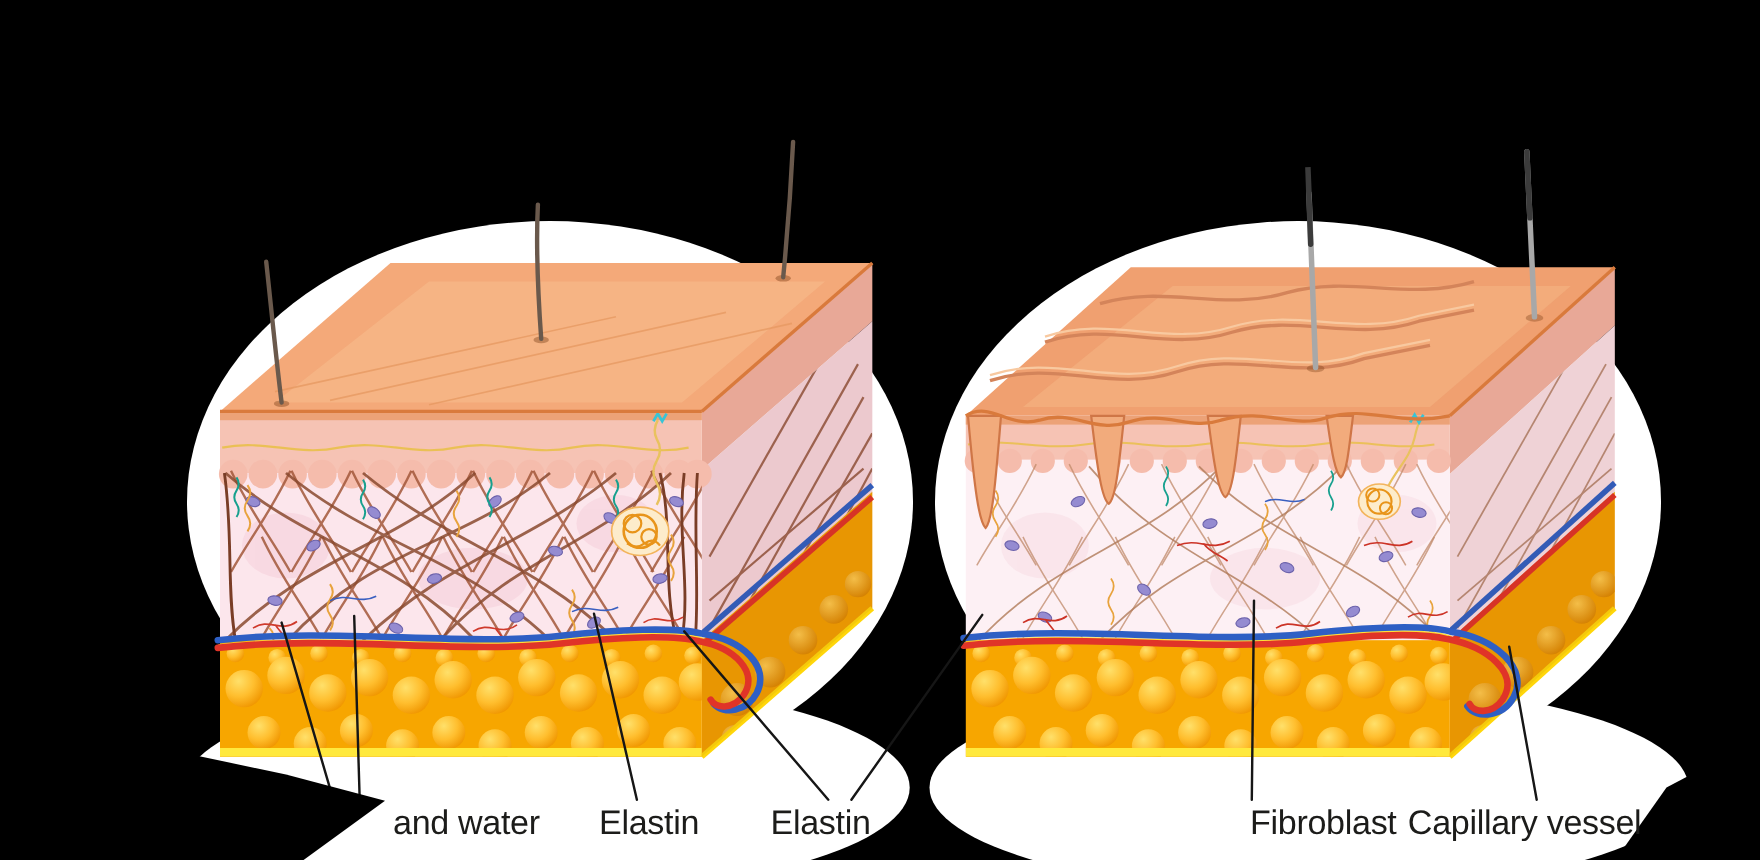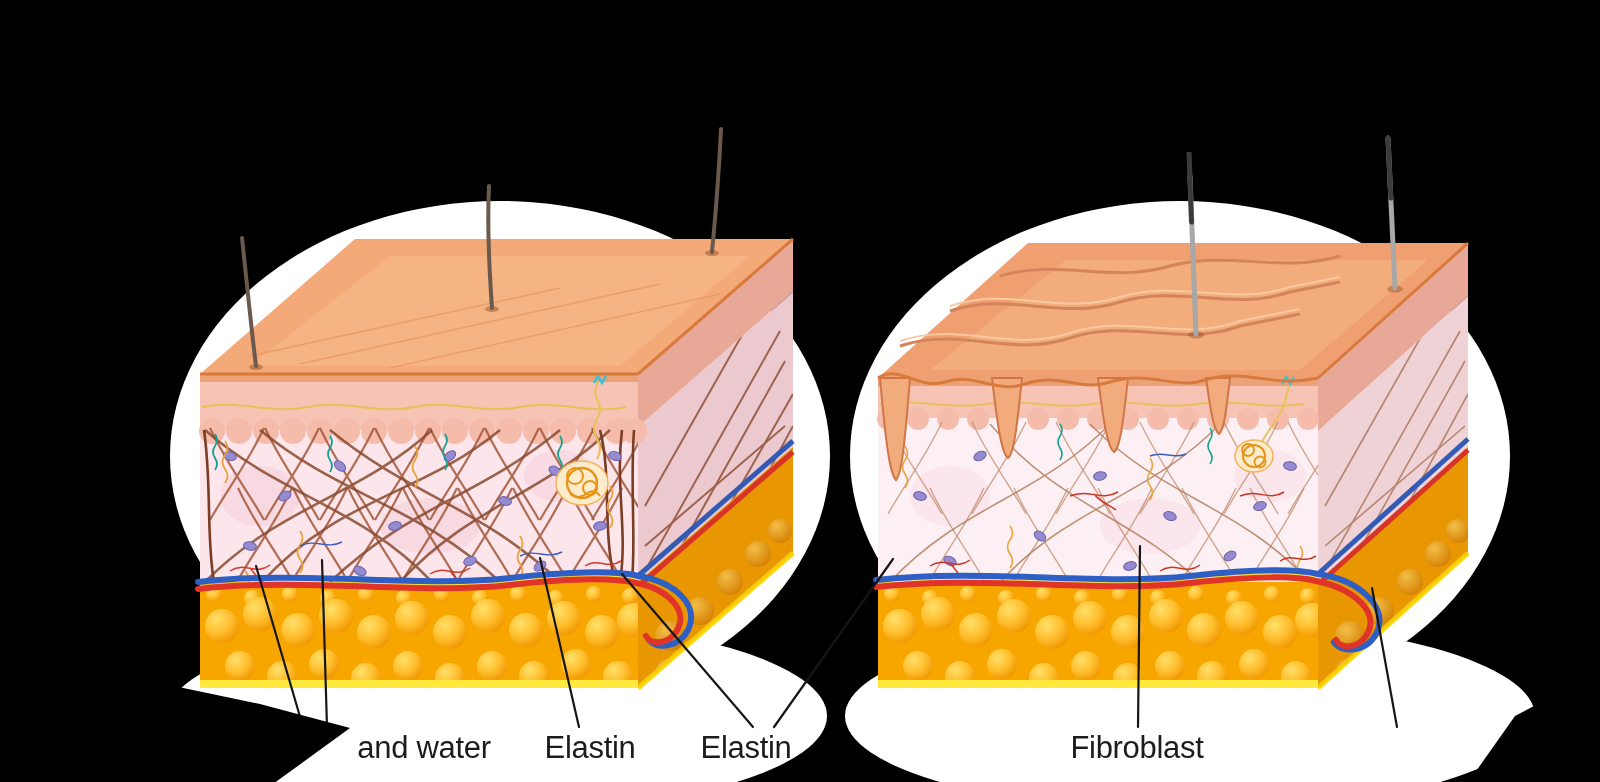--- a/index.html
+++ b/index.html
@@ -458,14 +458,15 @@
 
   <g fill="#000000">
     <polygon points="150,655 260,678 350,702 240,782 150,782"></polygon>
     <polygon points="1515,690 1600,645 1600,782 1450,782"></polygon>
   </g>
 </svg>
 
 <div class="label" style="left:424px">and water</div>
 <div class="label" style="left:590px">Elastin</div>
 <div class="label" style="left:746px">Elastin</div>
-<div class="label" style="left:1137px">Fibroblast</div>
+<div class="label" style="left:1203px">Fibroblast</div>
+<div class="label" style="left:1386px">Capillary vessel</div>
 </div>
 
 </body></html>

